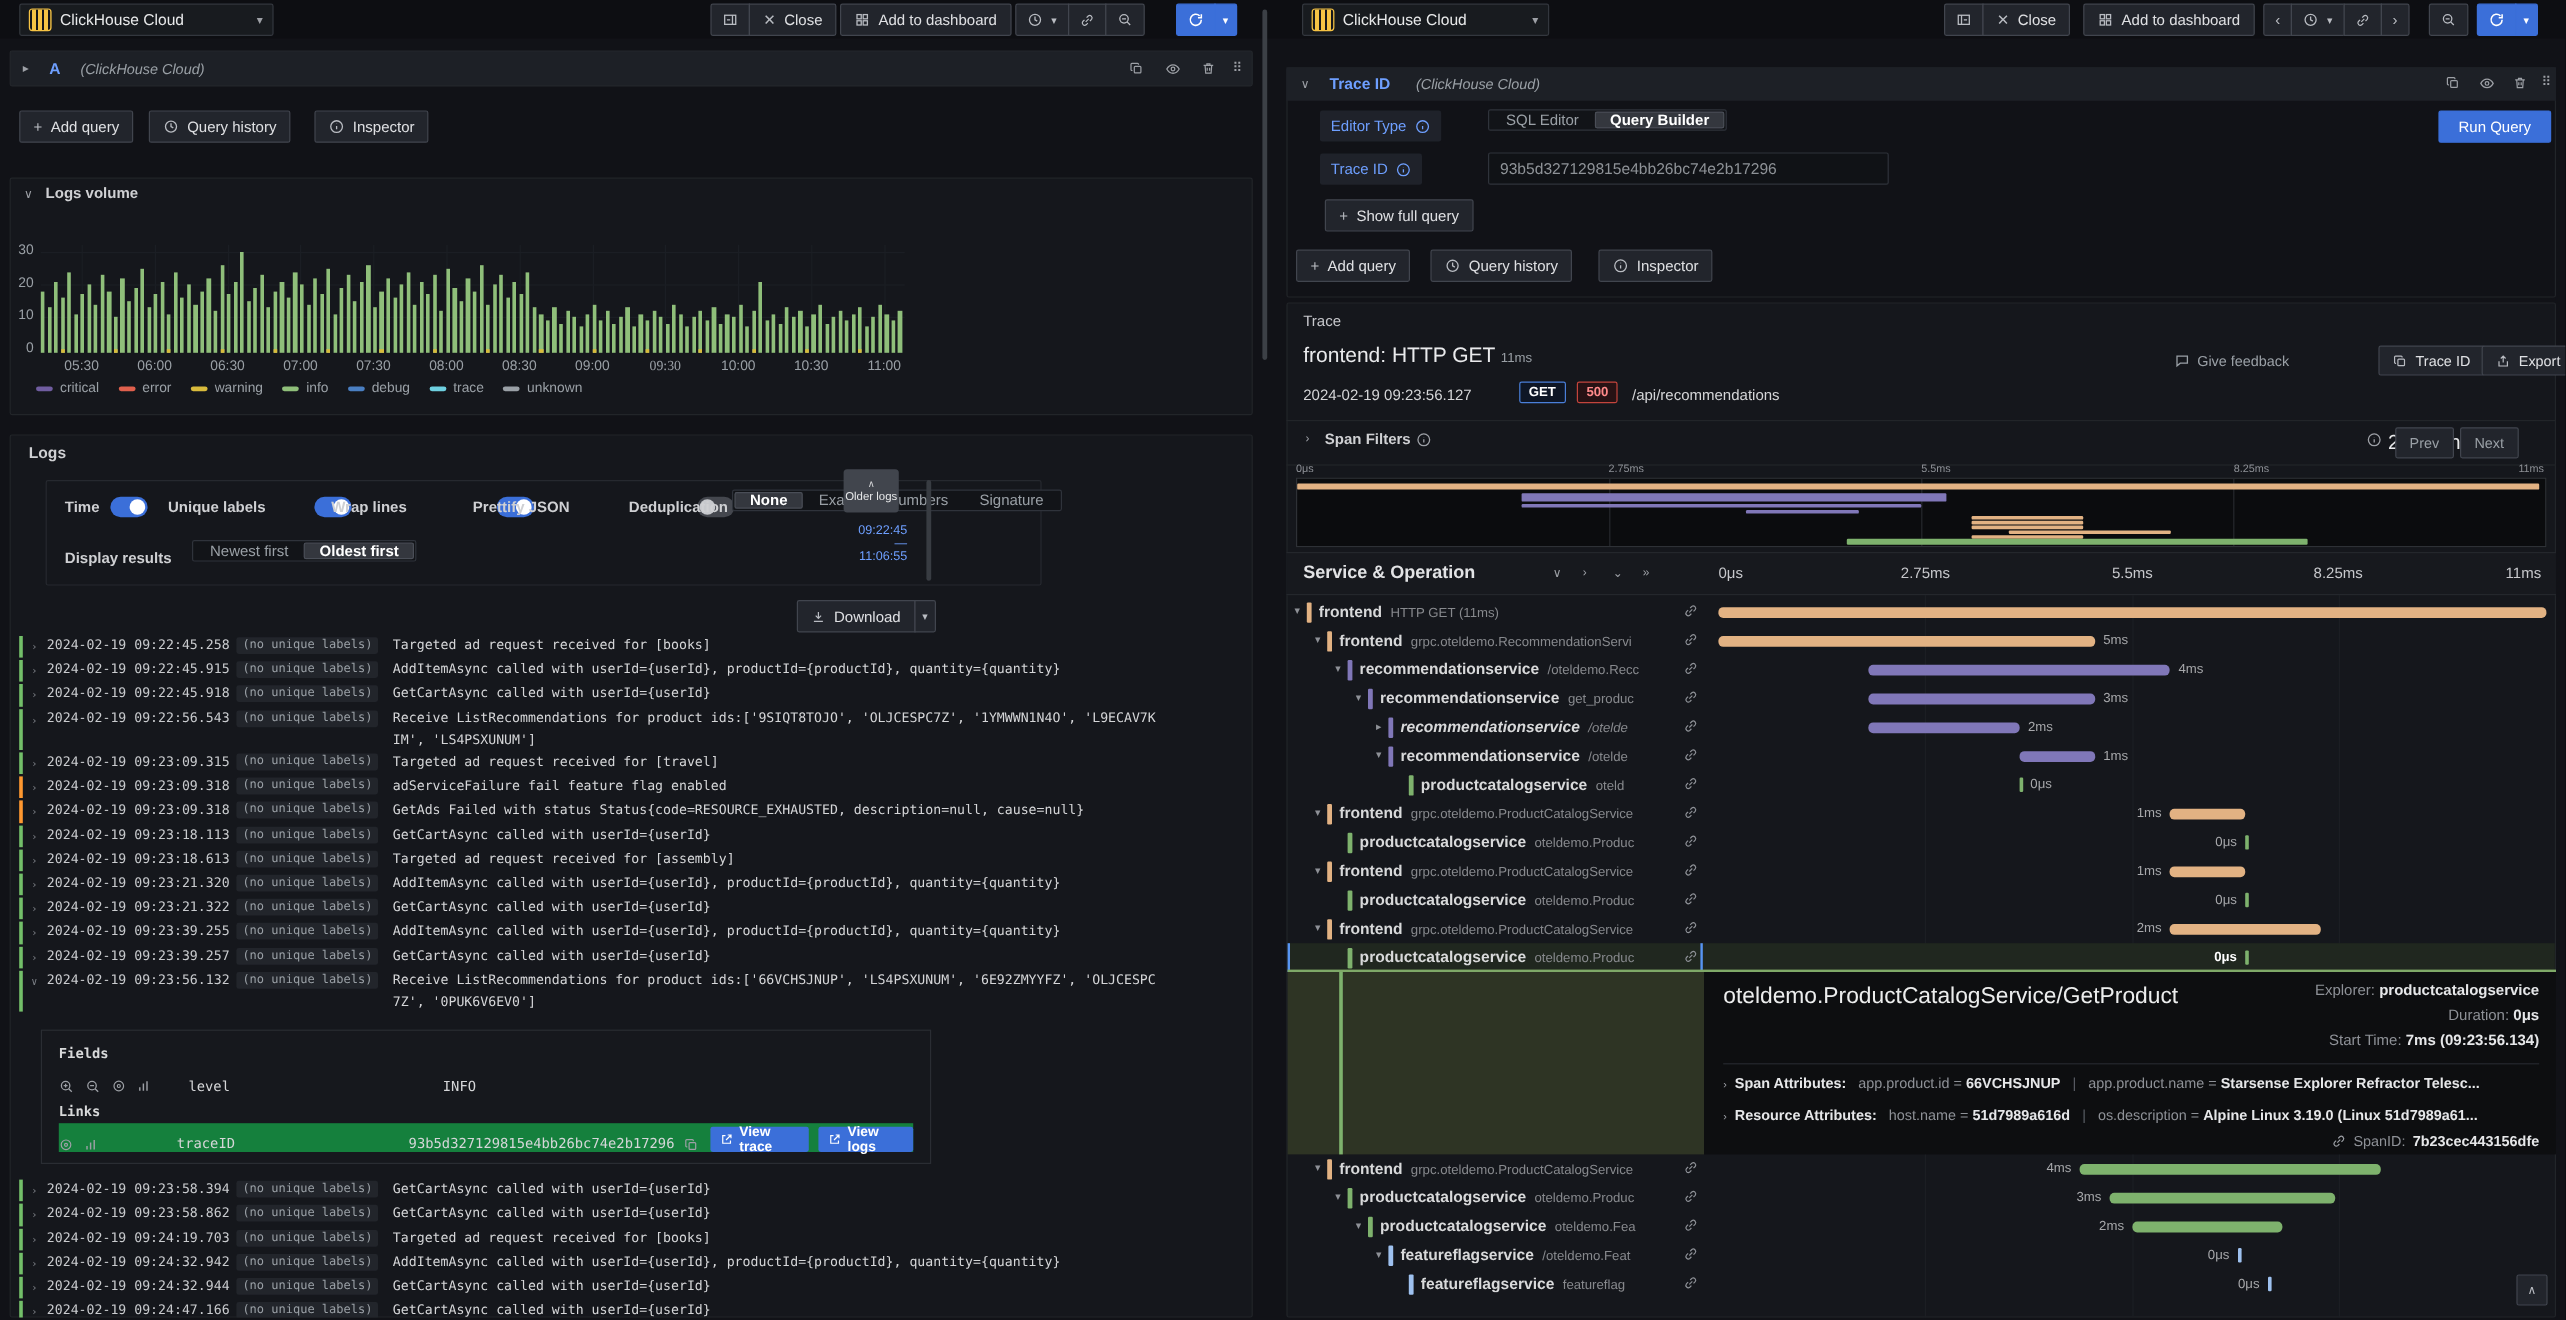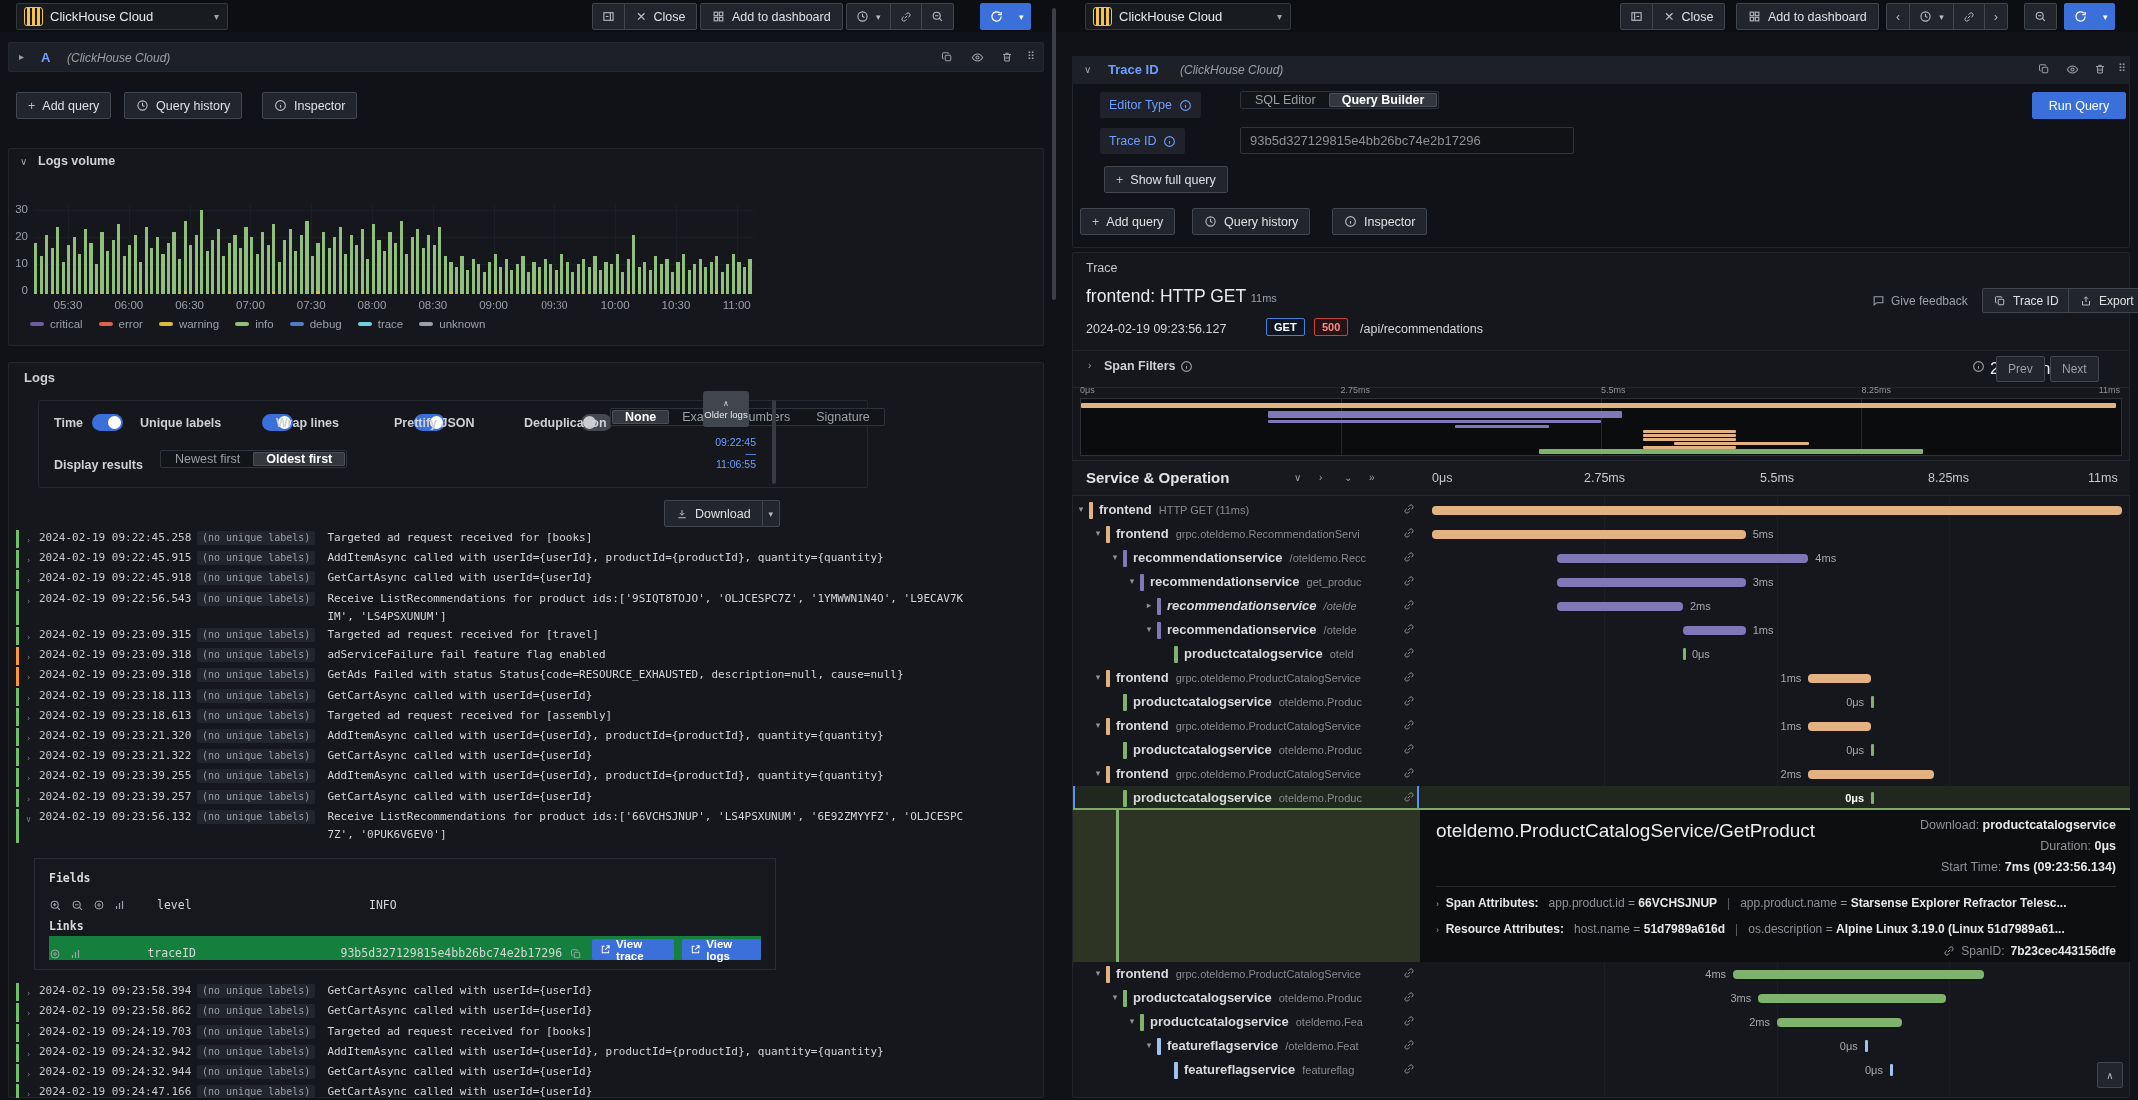--- a/index.html
+++ b/index.html
@@ -876,21 +876,21 @@
           <path d="M12 11v5M12 7.5v.5"></path>
         </svg>
       </span>
       <span>Inspector</span>
     </span>
 
   
   <div class="ab panel" style="left:1072px;top:252px;width:1058px;height:846px"></div>
   <span class="ab lbl" style="left:1086px;top:261px;font-weight:400;color:#c7c8cc">Trace</span>
   <span class="ab" style="left:1086px;top:286px;font-size:17.5px;font-weight:500;color:#e9eaec"><span>frontend: HTTP GET</span> <span class="dim" style="font-size:11px">11ms</span></span>
-  <span class="ab dim" style="left:1872px;top:294px;display:inline-flex;gap:6px;">
+  <span class="ab dim" style="left:1812px;top:294px;display:inline-flex;gap:6px;">
       <span>
         <svg width="13" height="13" viewBox="0 0 24 24" fill="none" stroke="currentColor" stroke-width="2">
           <path d="M4 5h16v11H9l-5 4z"></path>
         </svg>
       </span>
       <span>Give feedback</span>
     </span>
   <span class="ab btn" style="left:1982px;top:288px;height:25px;font-size:12px">
       <span class="sym">
         <svg width="12" height="12" viewBox="0 0 24 24" fill="none" stroke="currentColor" stroke-width="2">
@@ -1199,21 +1199,21 @@
         <span class="slabel" style="right: 246.091px;">0μs</span>
       </div>
     </div>
 
   
   <div class="ab" style="left:1073px;top:808px;width:1057px;height:2px;background:#7fa968;z-index:3"></div>
   <div class="ab" style="left:1073px;top:810px;width:347px;height:152px;background:#2e3424;z-index:3"></div>
   <div class="ab" style="left:1116px;top:810px;width:3px;height:152px;background:#7eb26d;z-index:3"></div>
   <div class="ab" style="left:1420px;top:810px;width:710px;height:152px;background:#0d0e10;z-index:3">
     <span class="ab" style="left:16px;top:10px;font-size:19px;font-weight:500;color:#eceded">oteldemo.ProductCatalogService/GetProduct</span>
-    <span class="ab kv" style="right:14px;top:8px;font-size:12.5px"><span class="k">Download:</span> <span class="v">productcatalogservice</span></span>
+    <span class="ab kv" style="right:14px;top:8px;font-size:12.5px"><span class="k">Explorer:</span> <span class="v">productcatalogservice</span></span>
     <span class="ab kv" style="right:14px;top:29px;font-size:12.5px"><span class="k">Duration:</span> <span class="v">0μs</span></span>
     <span class="ab kv" style="right:14px;top:50px;font-size:12.5px"><span class="k">Start Time:</span> <span class="v">7ms (09:23:56.134)</span></span>
     <div class="ab" style="left:16px;top:76px;width:680px;height:1px;background:#26292e"></div>
     <div class="ab kv" style="left:16px;top:86px;font-size:12px;white-space:nowrap">
       <span style="color:#9da0a6;font-size:9px">›</span> <b style="color:#e6e7e9">&nbsp;<span>Span Attributes:</span></b>&nbsp;&nbsp;
       <span class="k">app.product.id</span> <span class="k">=</span> <span class="v">66VCHSJNUP</span><span class="sep">|</span><span class="k">app.product.name</span> <span class="k">=</span> <span class="v">Starsense Explorer Refractor Telesc...</span>
     </div>
     <div class="ab kv" style="left:16px;top:112px;font-size:12px;white-space:nowrap">
       <span style="color:#9da0a6;font-size:9px">›</span> <b style="color:#e6e7e9">&nbsp;<span>Resource Attributes:</span></b>&nbsp;&nbsp;
       <span class="k">host.name</span> <span class="k">=</span> <span class="v">51d7989a616d</span><span class="sep">|</span><span class="k">os.description</span> <span class="k">=</span> <span class="v">Alpine Linux 3.19.0 (Linux 51d7989a61...</span>

